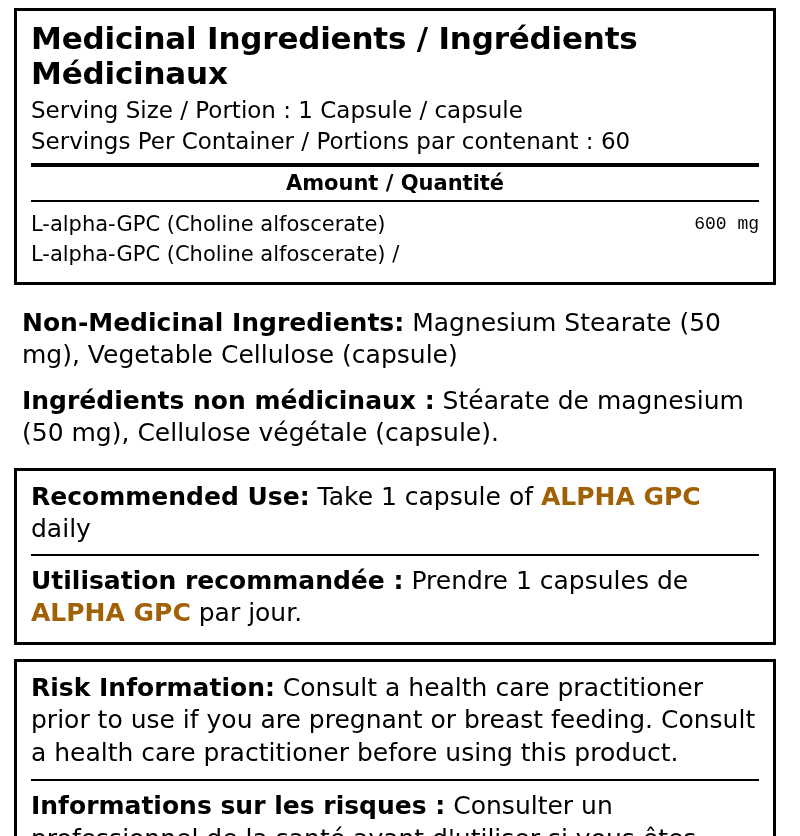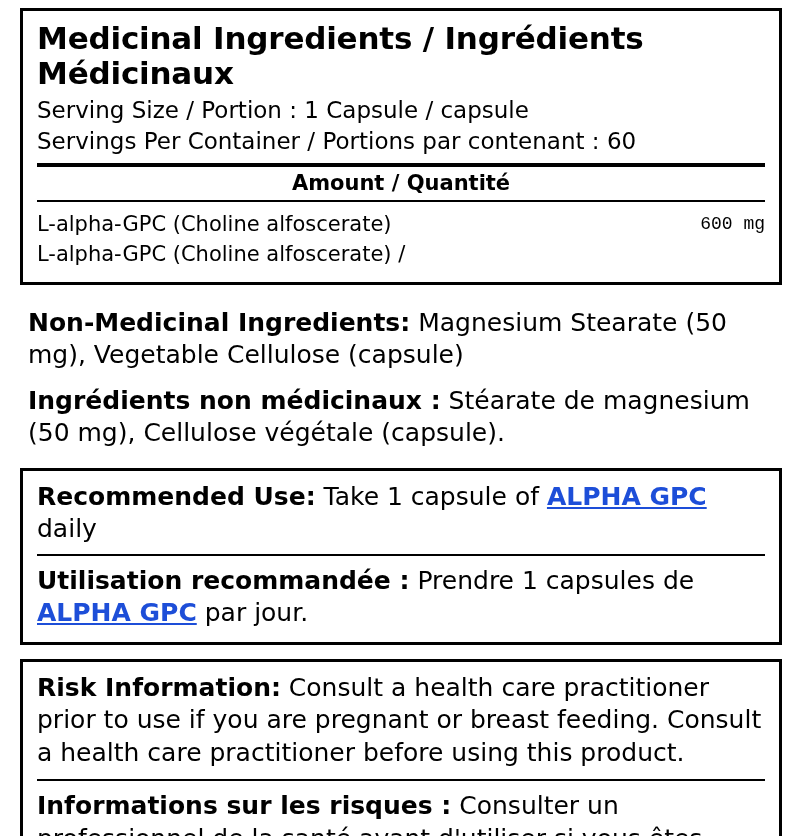--- a/index.html
+++ b/index.html
@@ -12,21 +12,20 @@
     height: 836px;
     font-family: "DejaVu Sans", sans-serif;
     color: #000000;
     -webkit-font-smoothing: antialiased;
   }
   .label {
     box-sizing: border-box;
     width: 780px;
     height: 836px;
     padding: 8px 4px 8px 14px;
-    margin-left: 6px;
   }
 
   
   .panel {
     box-sizing: border-box;
     border: 3px solid #000000;
     padding: 10px 14px 12px 14px;
   }
   .panel + .panel {
     margin-top: 14px;
@@ -83,23 +82,22 @@
   .sf-names div { white-space: nowrap; }
 
   
   .blk {
     font-size: 25px;
     line-height: 1.30;
   }
   .blk + .blk { margin-top: 12px; }
   .blk b { font-weight: bold; }
   .brand {
-    color: #1d4ed8;
+    color: #a16207;
     font-weight: bold;
-    text-decoration: underline;
   }
 
   .use-first { padding-bottom: 8px; }
   .use-sep {
     border-top: 2px solid #000;
     margin: 0 0 9px 0;
   }
   .risk-sep {
     border-top: 2px solid #000;
     margin: 10px 0 9px 0;

